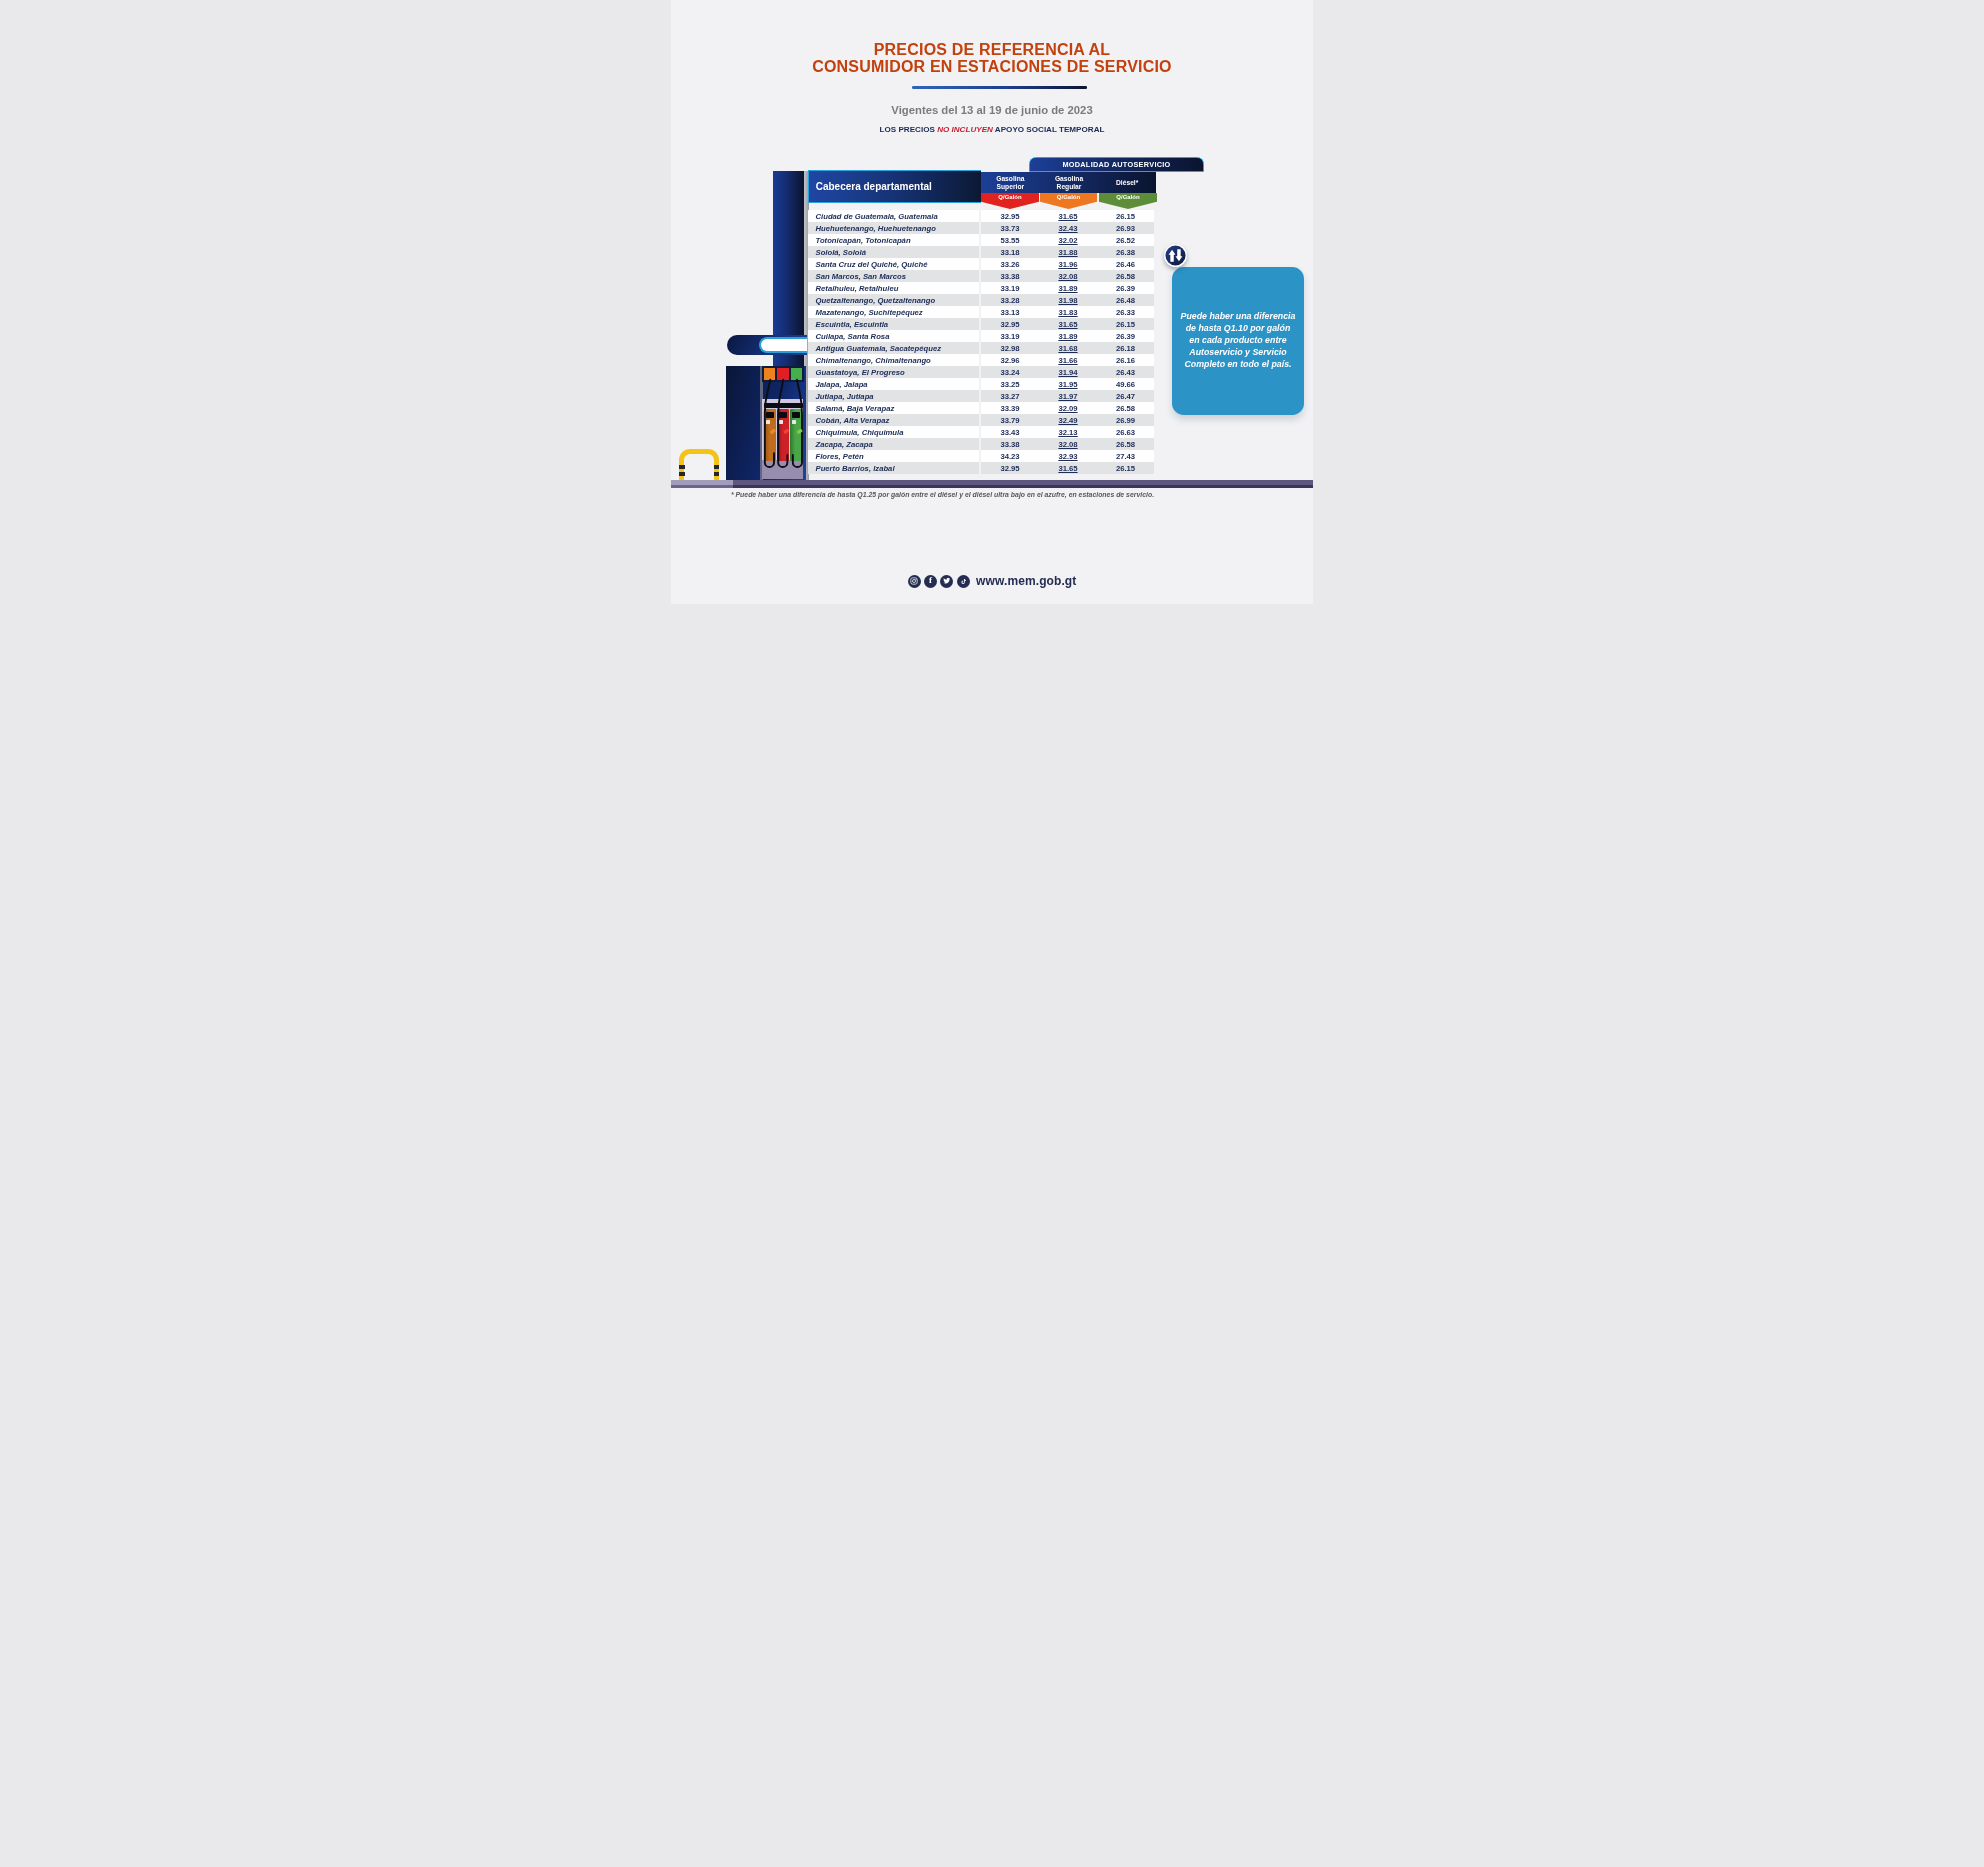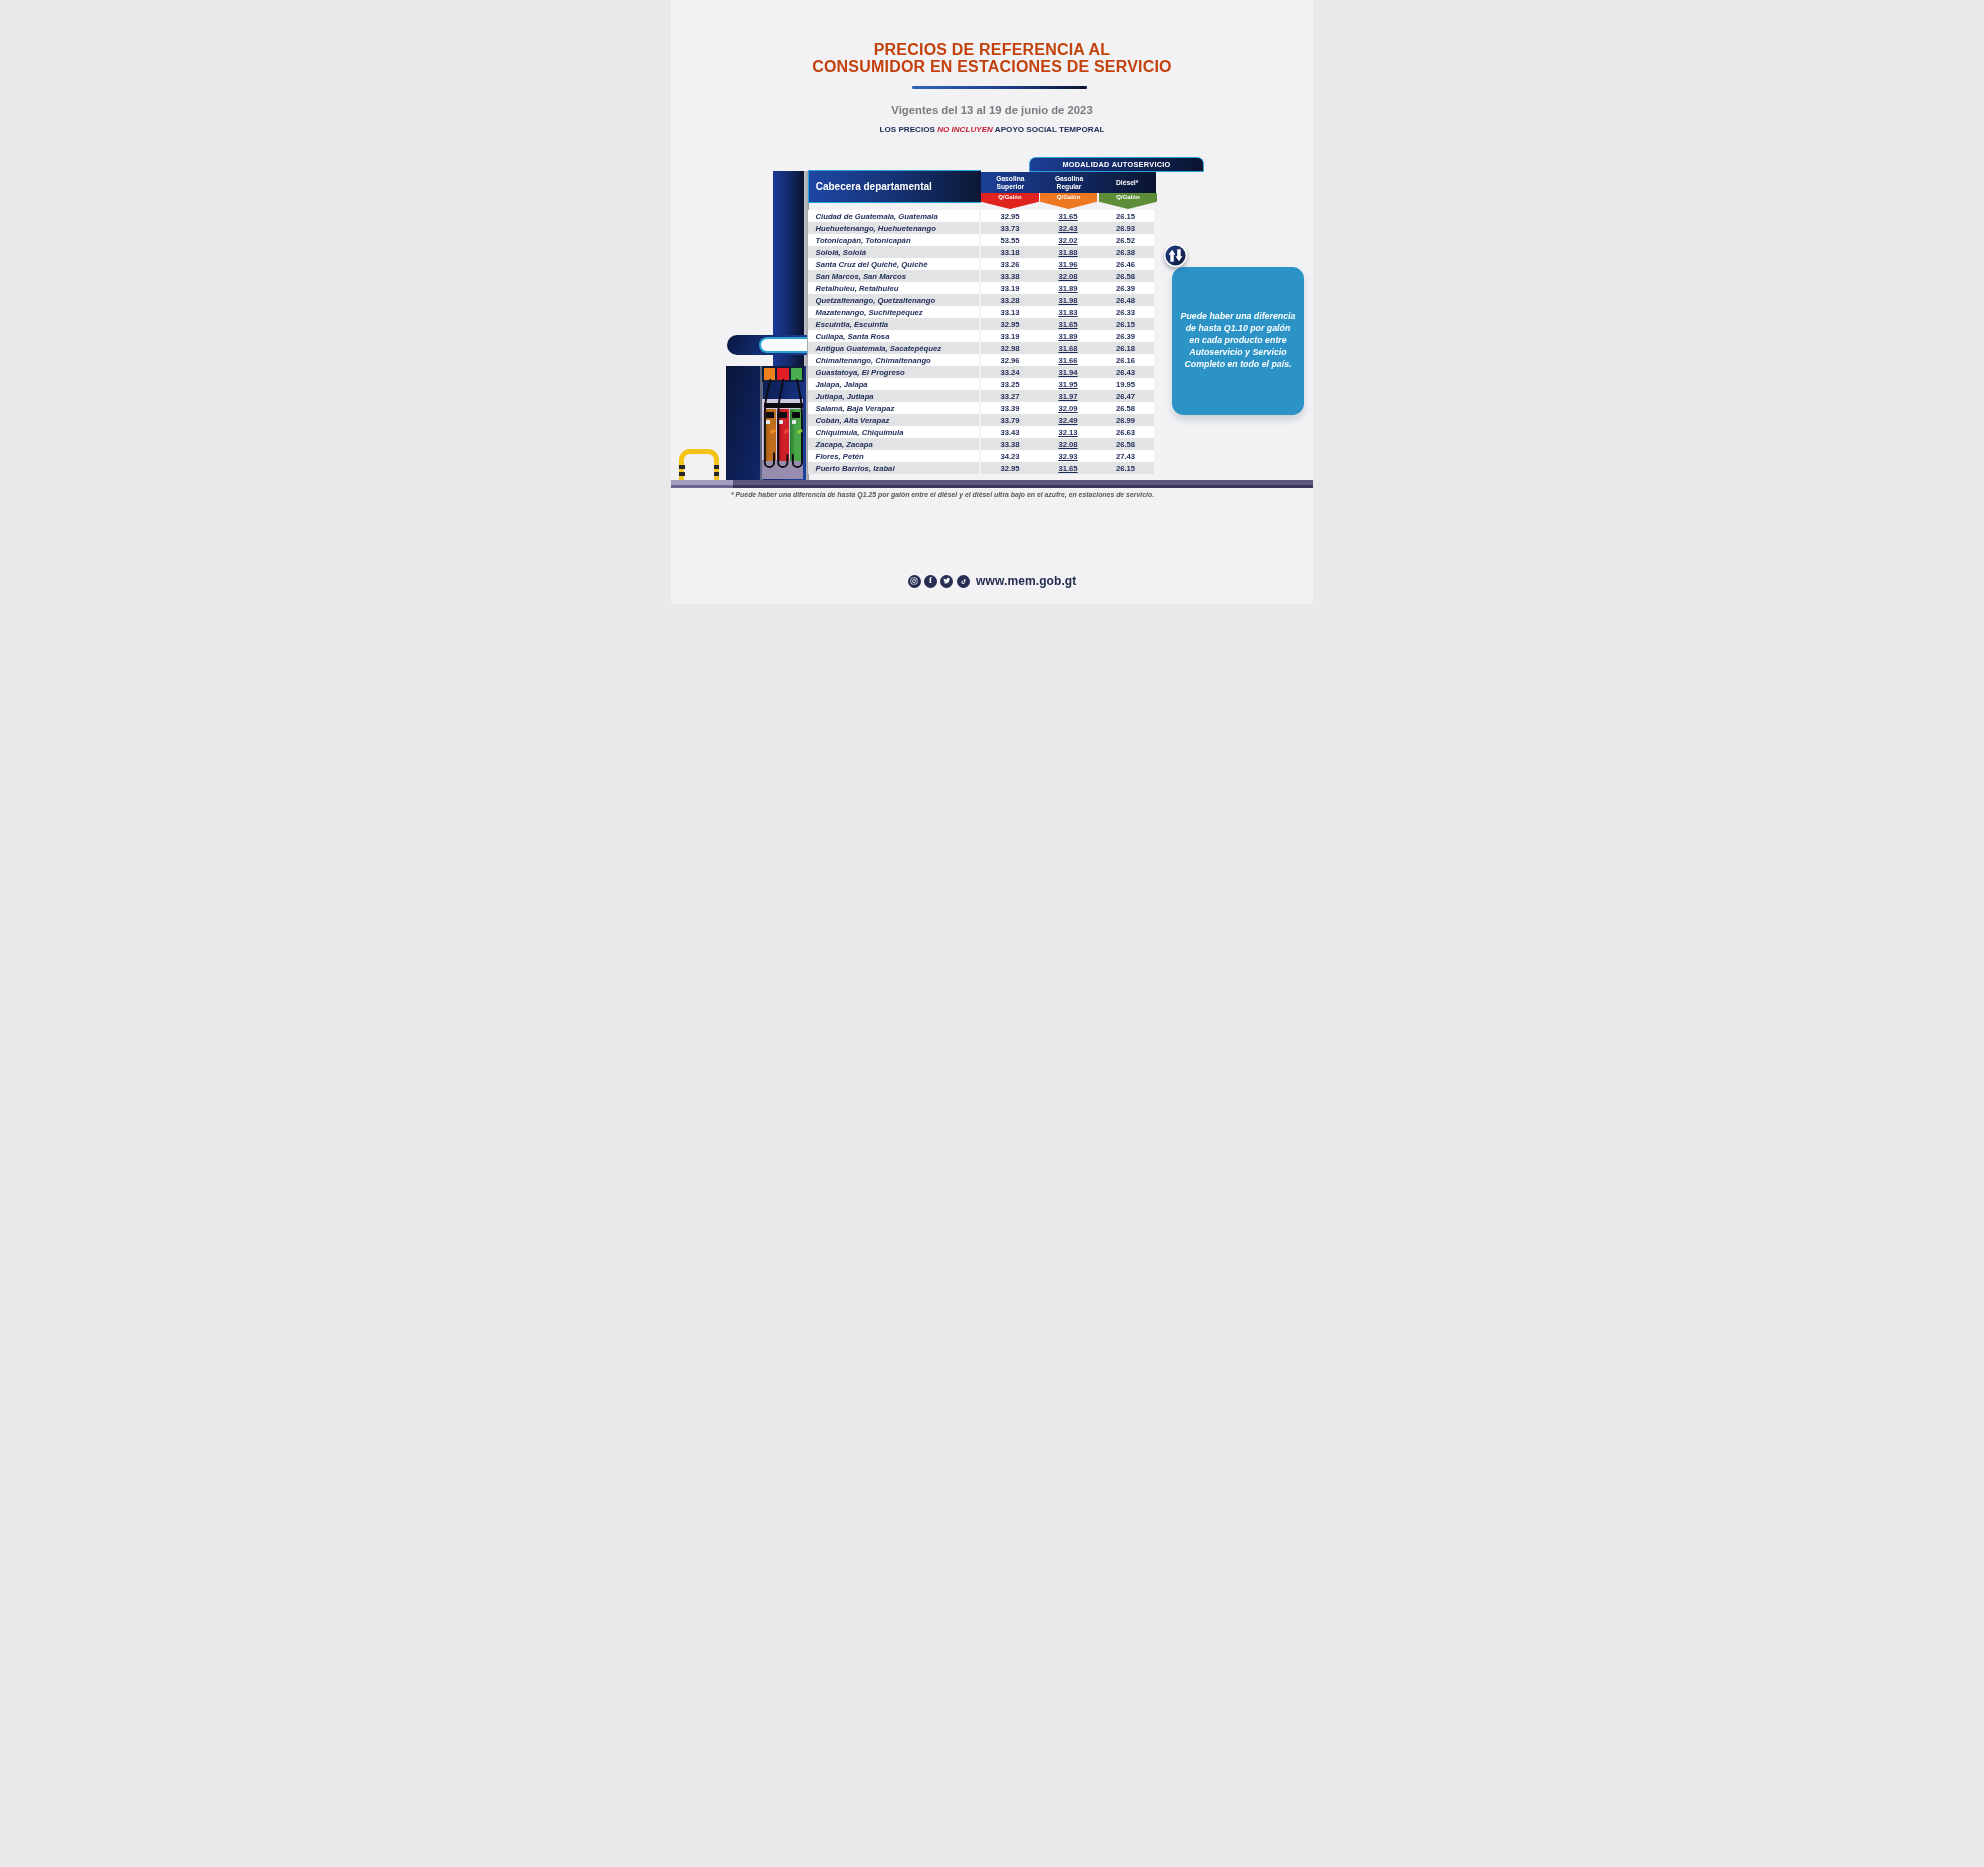--- a/index.html
+++ b/index.html
@@ -297,21 +297,21 @@
           <div class="pc pc2">31.94</div>
           <div class="pc pc3">26.43</div>
         </div>
       </div>
     <div class="row odd">
         <div class="city">Jalapa, Jalapa</div>
         <div class="gap"></div>
         <div class="prices">
           <div class="pc pc1">33.25</div>
           <div class="pc pc2">31.95</div>
-          <div class="pc pc3">19.95</div>
+          <div class="pc pc3">49.66</div>
         </div>
       </div>
     <div class="row even">
         <div class="city">Jutiapa, Jutiapa</div>
         <div class="gap"></div>
         <div class="prices">
           <div class="pc pc1">33.27</div>
           <div class="pc pc2">31.97</div>
           <div class="pc pc3">26.47</div>
         </div>

